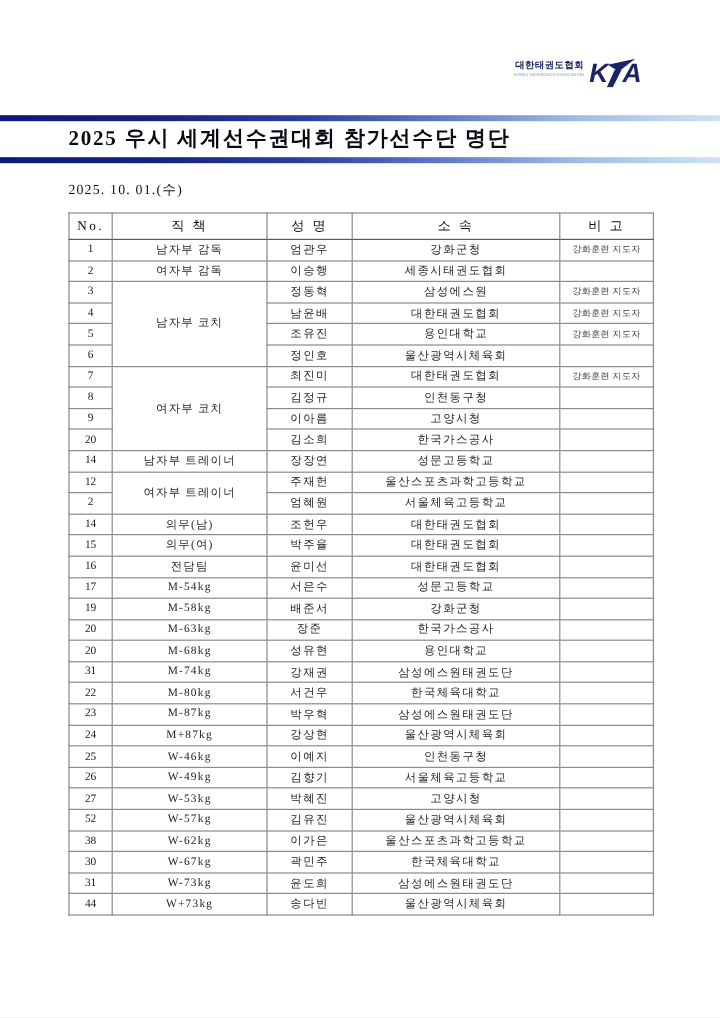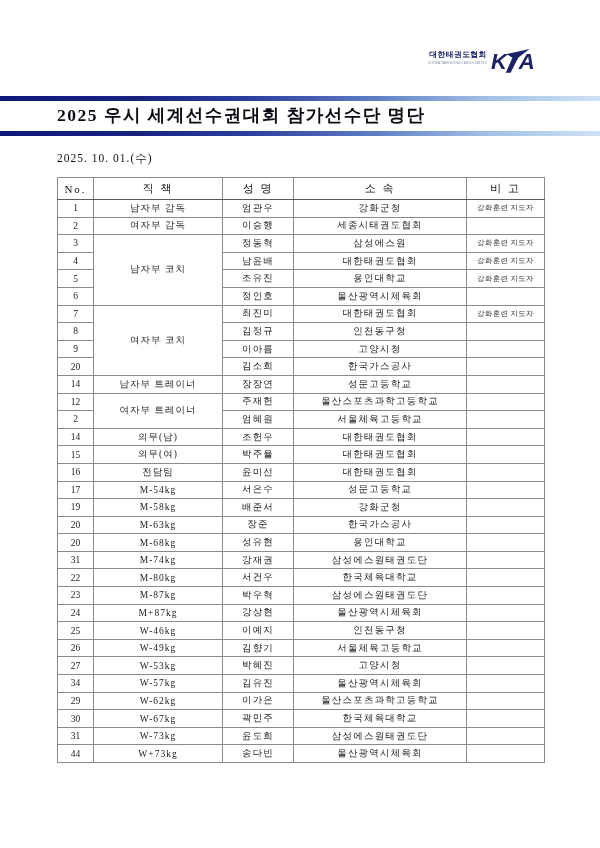--- a/index.html
+++ b/index.html
@@ -339,28 +339,28 @@
           <td class="cell-note"></td>
         </tr>
         <tr>
           <td class="cell-no">27</td>
           <td class="cell-role">W-53kg</td>
           <td class="cell-name">박혜진</td>
           <td class="cell-org">고양시청</td>
           <td class="cell-note"></td>
         </tr>
         <tr>
-          <td class="cell-no">34</td>
+          <td class="cell-no">52</td>
           <td class="cell-role">W-57kg</td>
           <td class="cell-name">김유진</td>
           <td class="cell-org">울산광역시체육회</td>
           <td class="cell-note"></td>
         </tr>
         <tr>
-          <td class="cell-no">29</td>
+          <td class="cell-no">38</td>
           <td class="cell-role">W-62kg</td>
           <td class="cell-name">이가은</td>
           <td class="cell-org">울산스포츠과학고등학교</td>
           <td class="cell-note"></td>
         </tr>
         <tr>
           <td class="cell-no">30</td>
           <td class="cell-role">W-67kg</td>
           <td class="cell-name">곽민주</td>
           <td class="cell-org">한국체육대학교</td>

